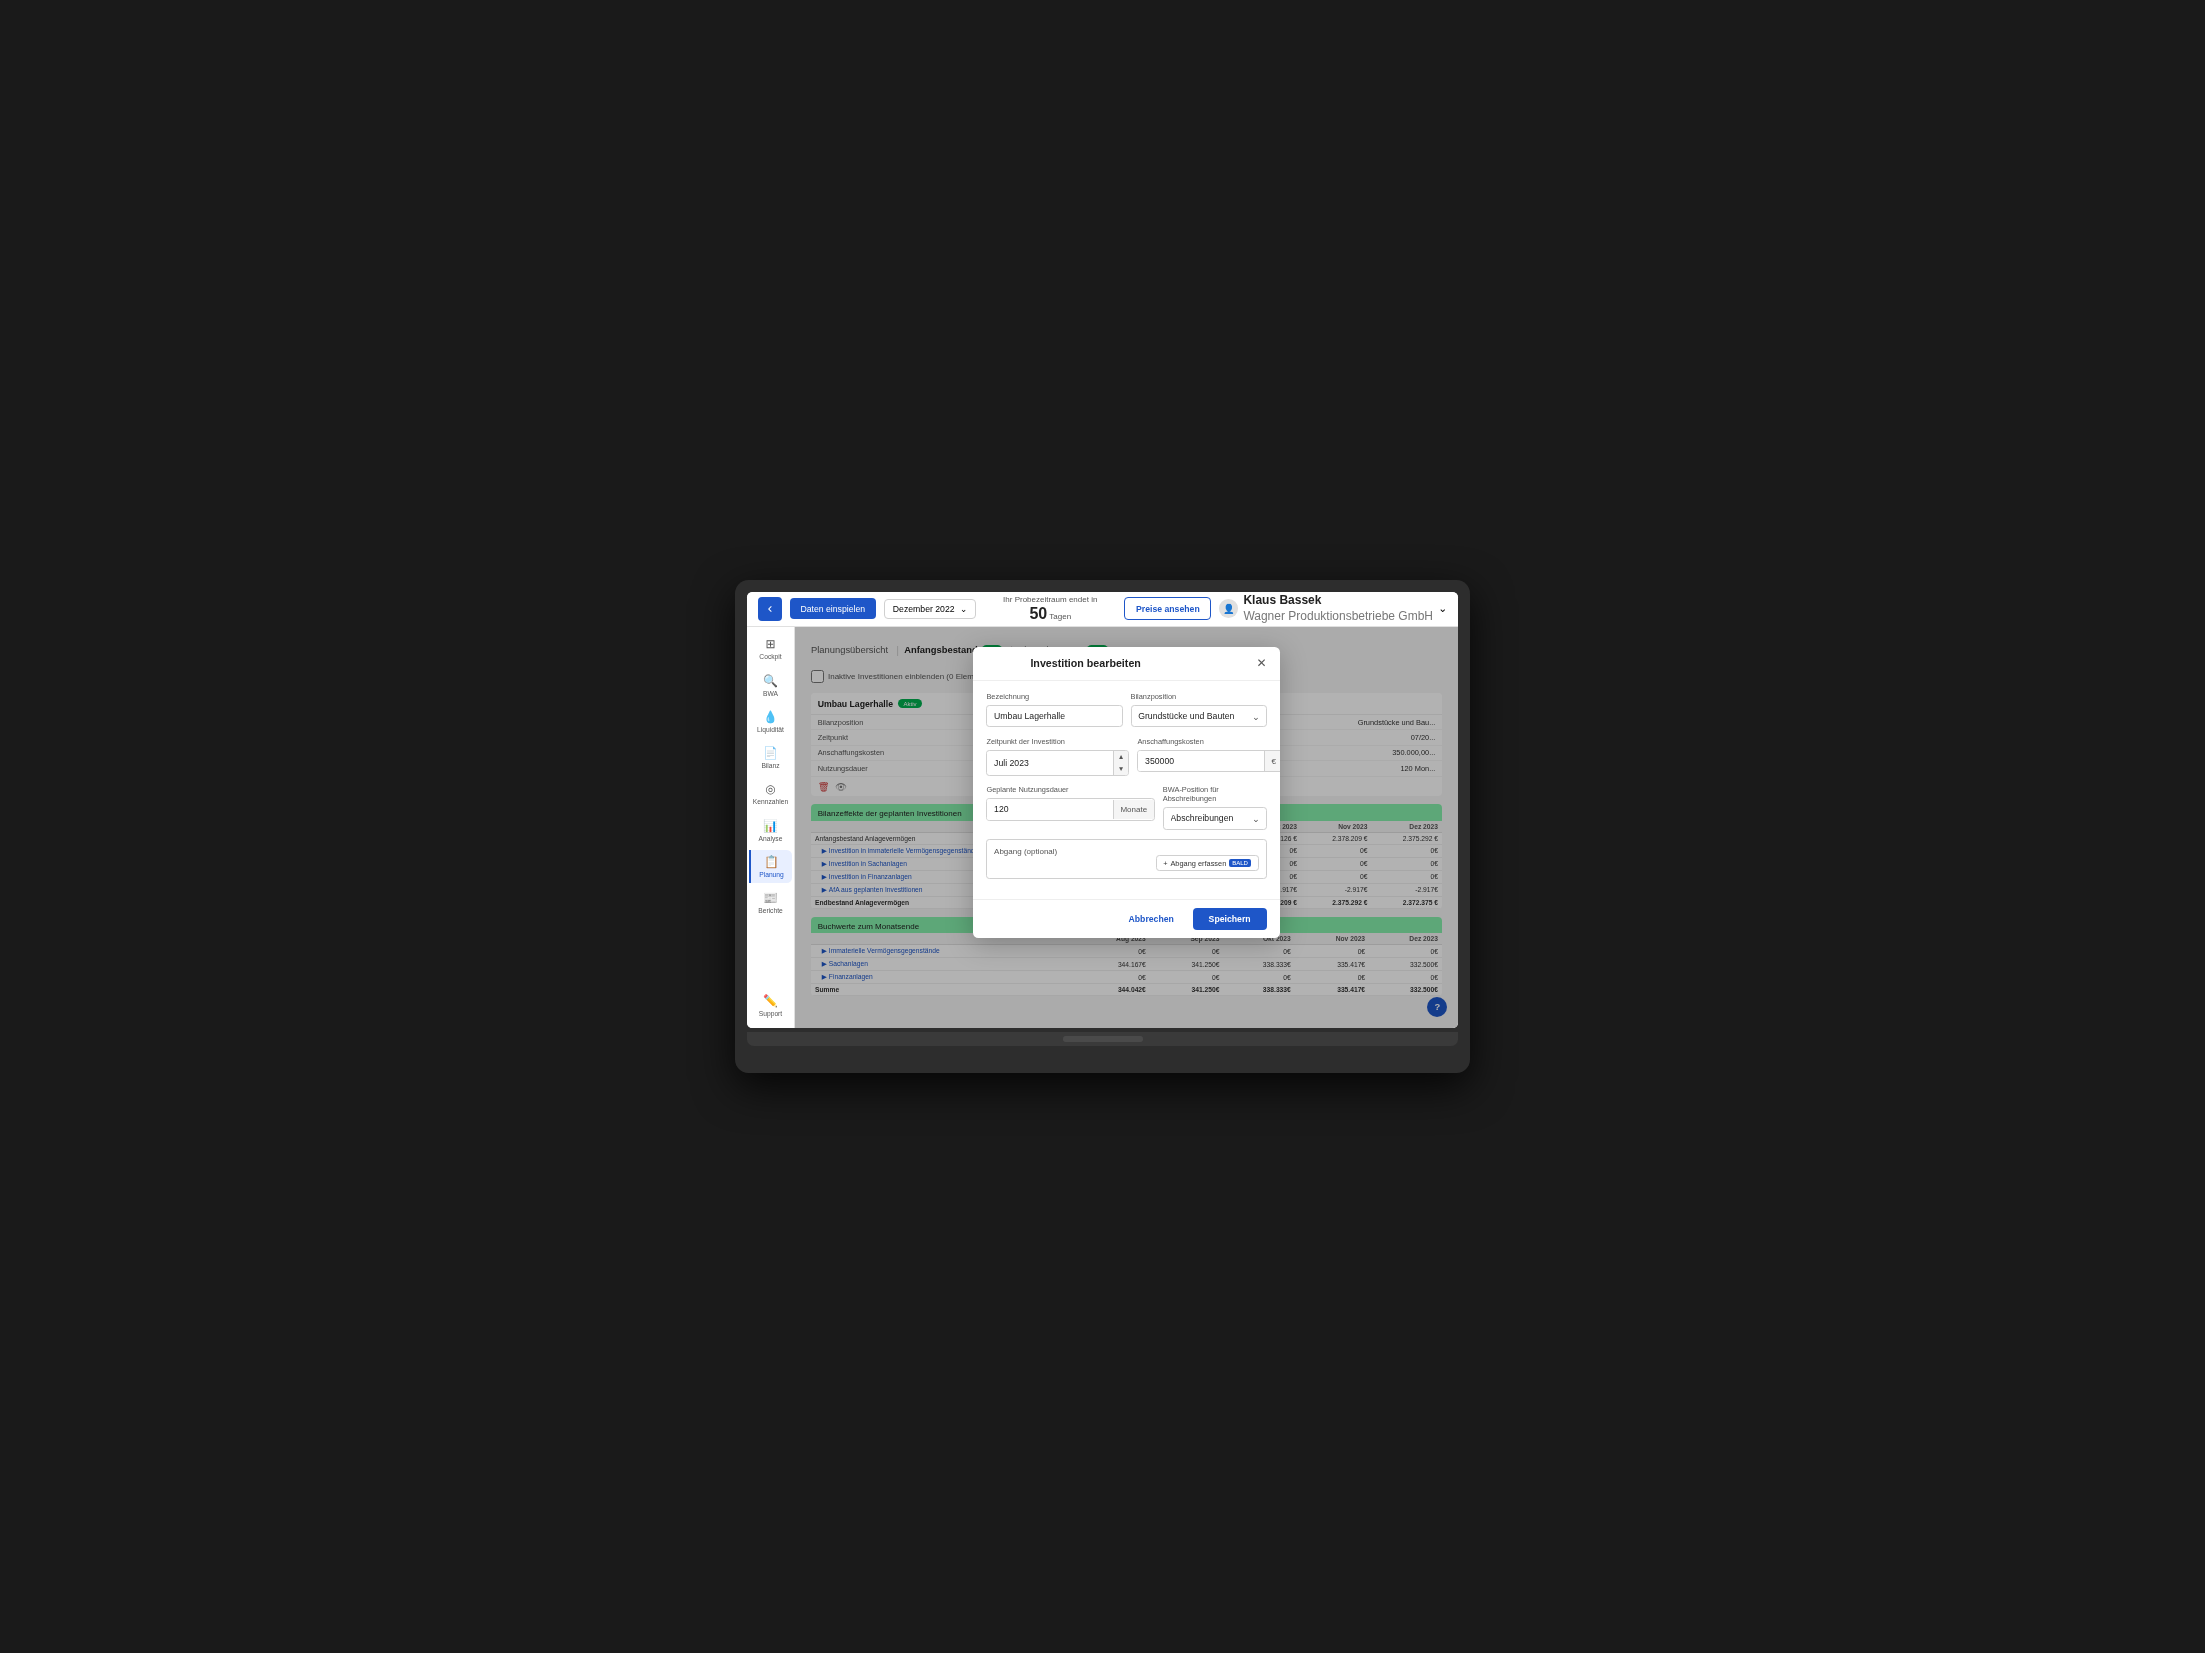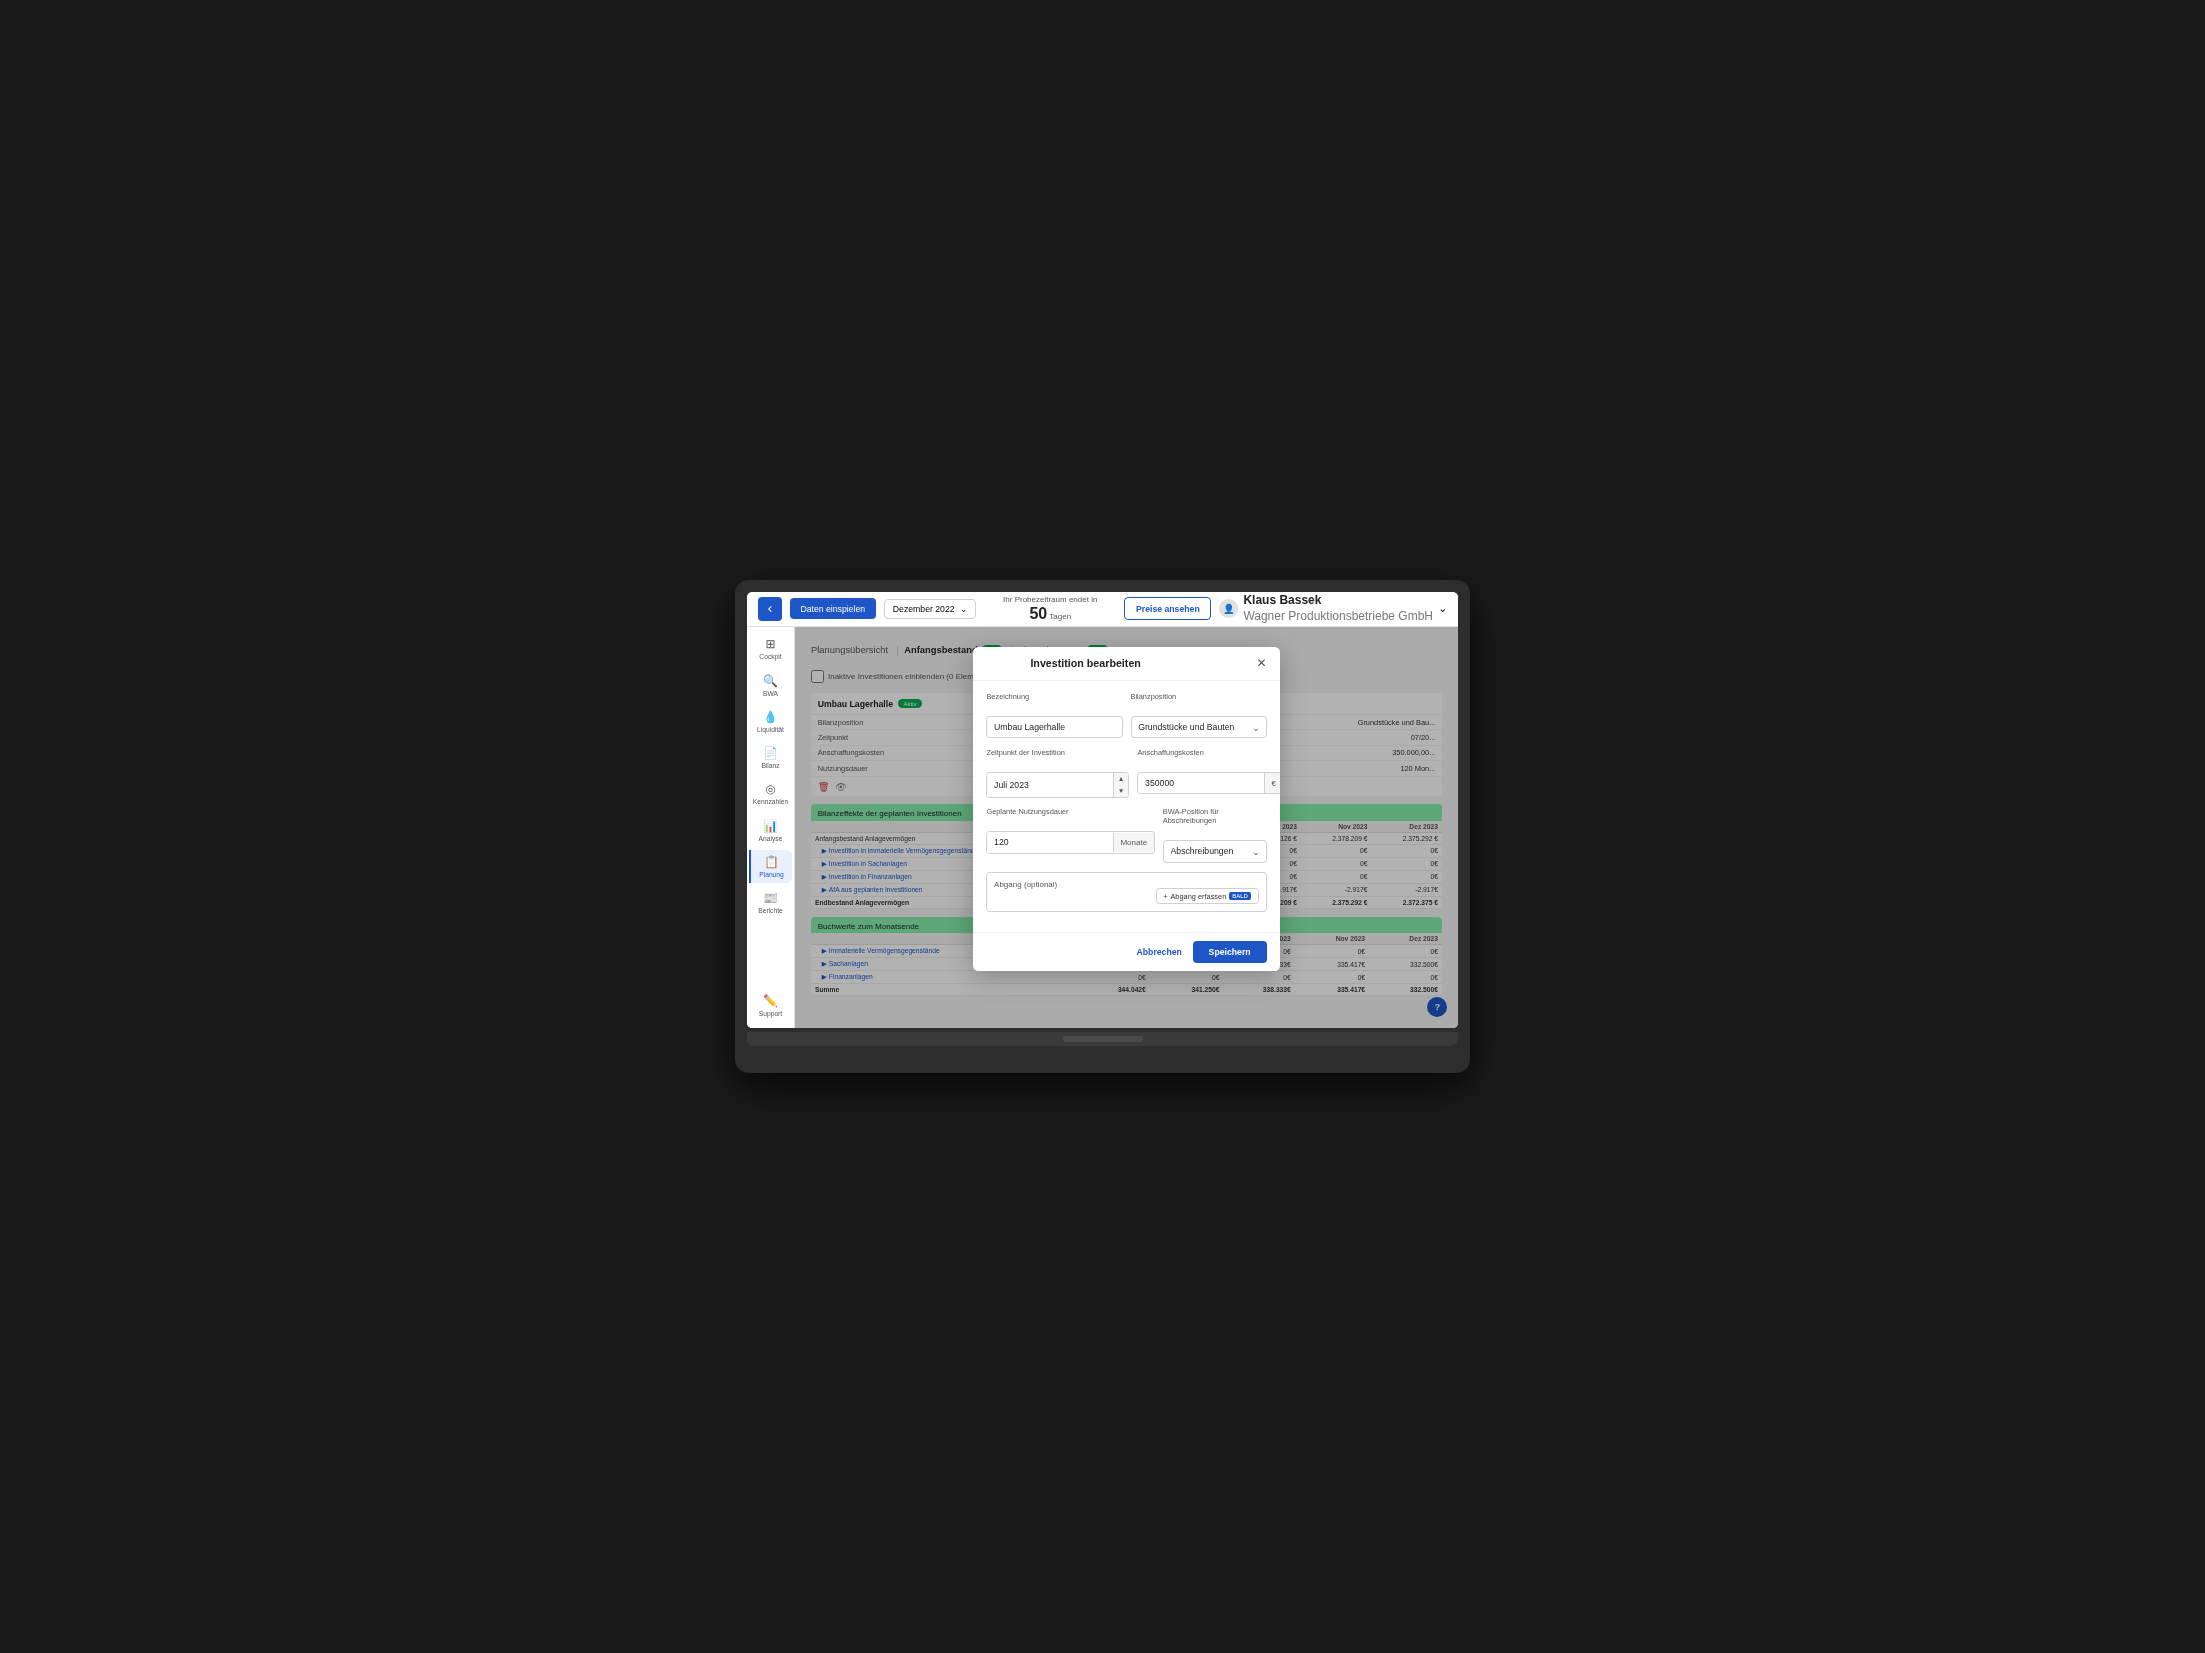--- a/index.html
+++ b/index.html
@@ -354,21 +354,21 @@
     }
     .form-row {
       display: flex;
       gap: 8px;
       margin-bottom: 9.4px;
     }
     .form-group {
       flex: 1;
       display: flex;
       flex-direction: column;
-      gap: 15px;
+      gap: 4px;
     }
     .form-label {
       font-size: 7.4px;
       color: #555;
       font-weight: 500;
     }
     .form-input {
       border: 0.7px solid #d0d0d0;
       border-radius: 3.3px;
       padding: 5.3px 6.7px;
@@ -484,20 +484,21 @@
       background: #1e56c8;
       color: white;
       font-size: 6px;
       padding: 0.7px 3.3px;
       border-radius: 2px;
     }
     .modal-footer {
       display: flex;
       justify-content: flex-end;
       align-items: center;
+      gap: 8px;
       padding: 8px 13.4px;
       border-top: 0.7px solid #eee;
     }
     .btn-cancel {
       background: none;
       border: none;
       color: #1e56c8;
       font-size: 8.7px;
       font-weight: 600;
       cursor: pointer;

